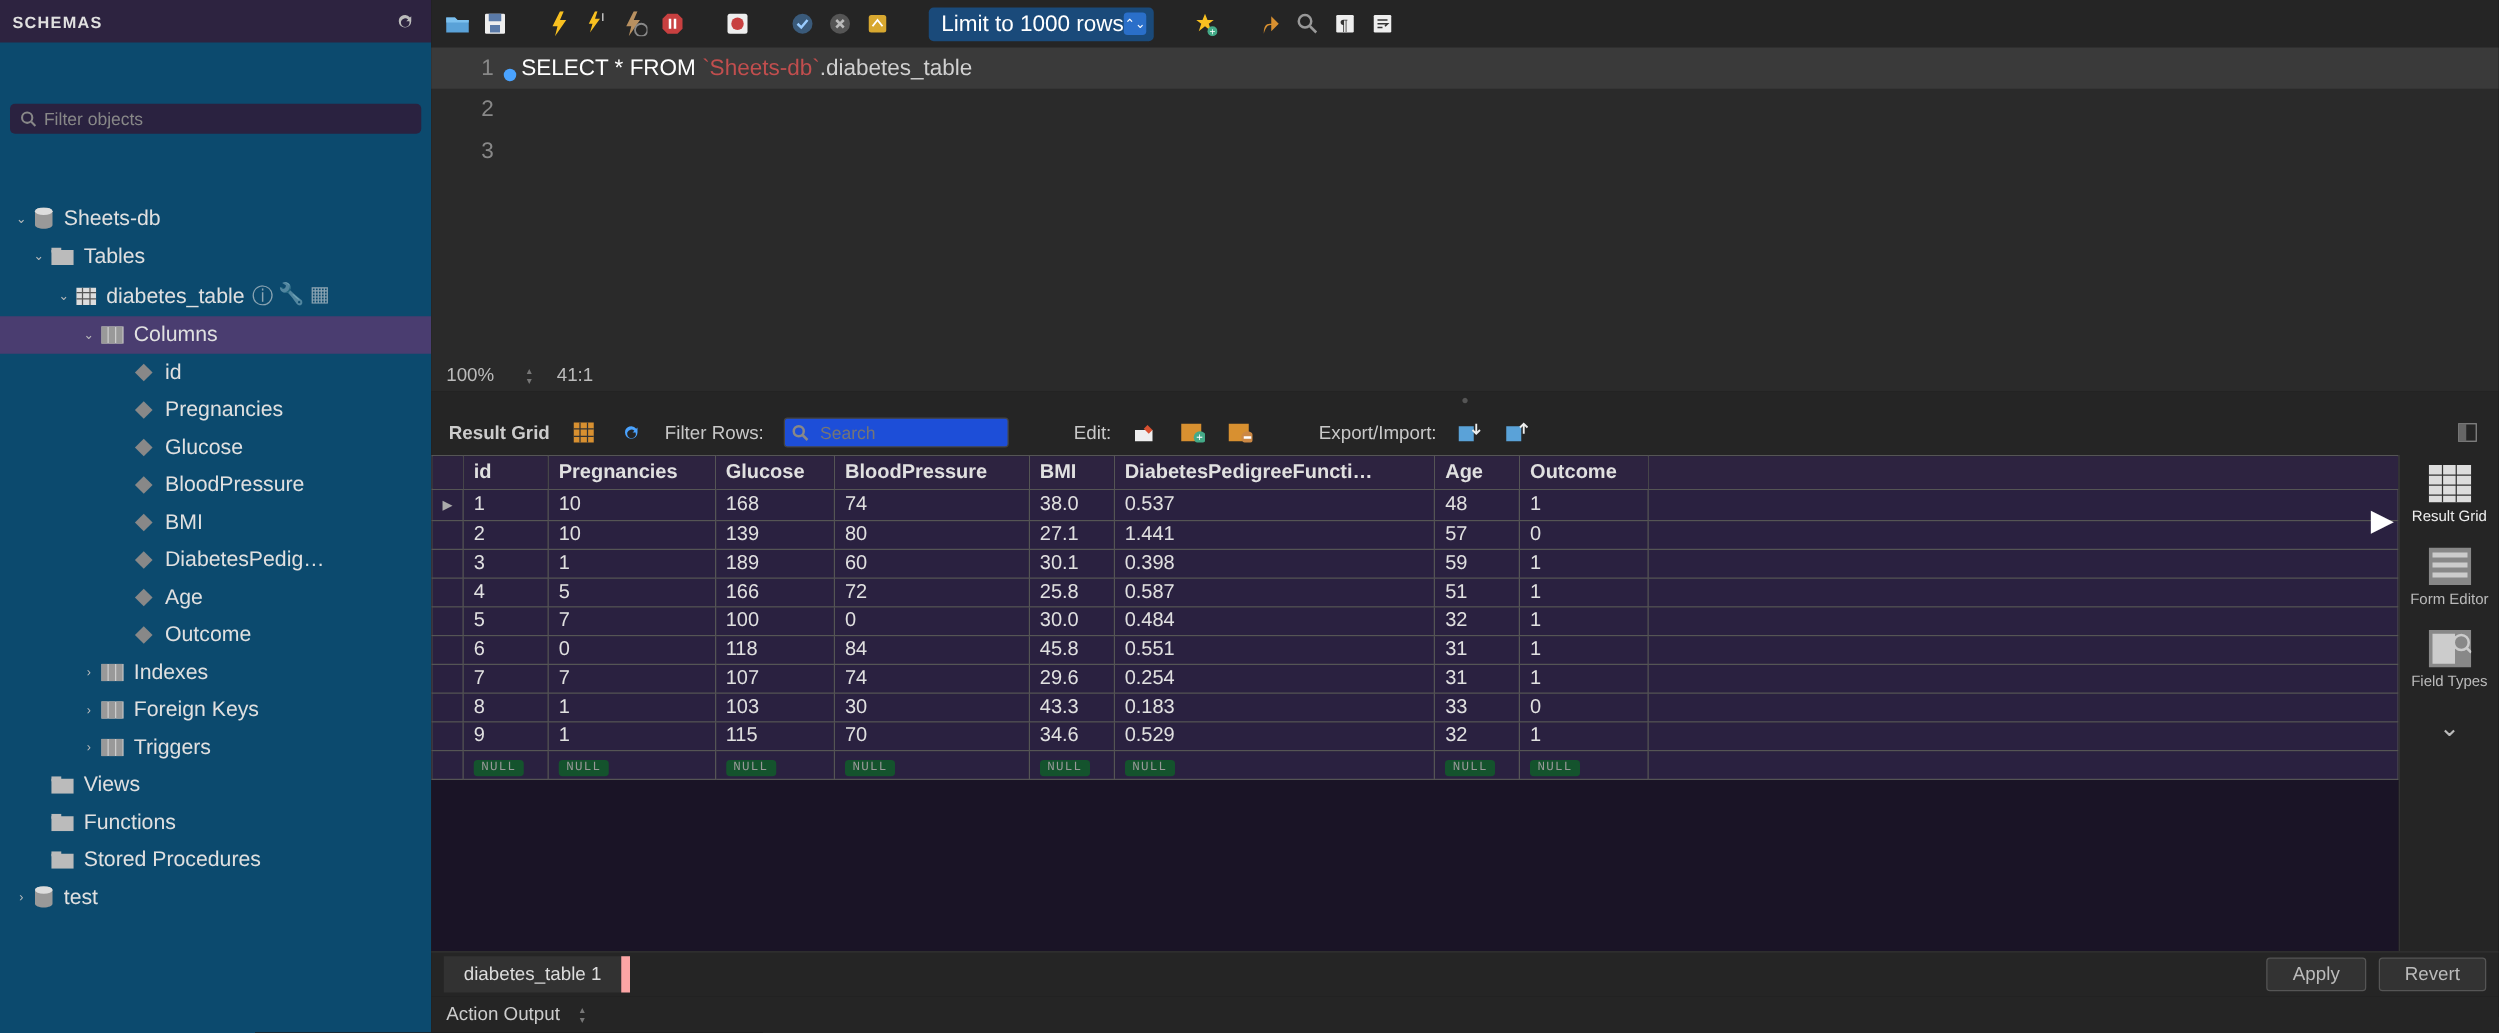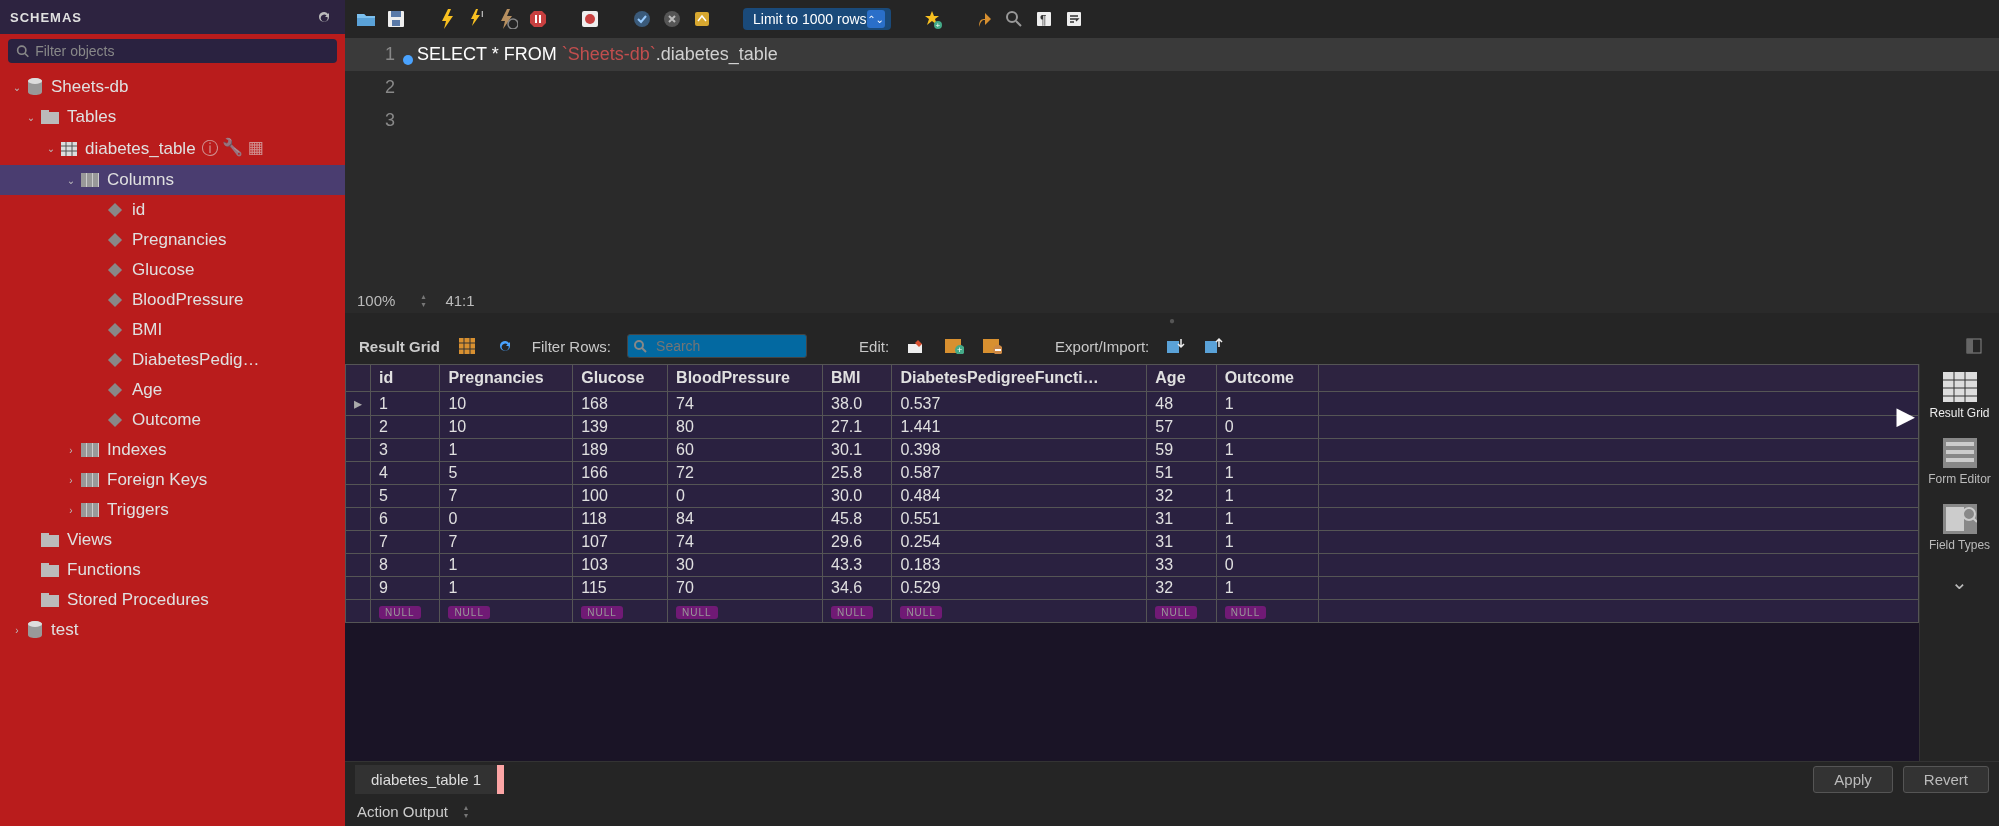--- a/index.html
+++ b/index.html
@@ -1,66 +1,66 @@
 <!DOCTYPE html>
 <html><head>
 <meta charset="utf-8">
 <style>
 *{box-sizing:border-box;margin:0;padding:0;font-family:-apple-system,BlinkMacSystemFont,"Segoe UI",sans-serif;}
 body{background:#1e1e1e;color:#c8c8c8;font-size:13px;overflow:hidden;width:1999px;height:826px;}
 .app{display:flex;width:100%;height:100%;}
-.sidebar{width:345px;background:#b91c1c;color:#e0e0e0;display:flex;flex-direction:column;overflow-y:auto;}
+.sidebar{width:345px;background:#0c4a6e;color:#e0e0e0;display:flex;flex-direction:column;overflow-y:auto;gap:44px;}
 .sidebar-header{display:flex;justify-content:space-between;align-items:center;padding:6px 10px;background:#2d2340;}
 .sidebar-header-title{font-weight:bold;letter-spacing:1px;font-size:13px;}
 .search-wrap{padding:5px 8px;}
 .search-box{display:flex;align-items:center;background:#2a2240;border-radius:4px;padding:4px 8px;}
 .search-box input{background:transparent;border:none;color:#c8c8c8;outline:none;width:100%;font-size:14px;margin-left:6px;}
 .search-box input::placeholder{color:#888;}
 .tree{padding:4px 0;}
 .tree-item{display:flex;align-items:center;padding:5px 0 5px 10px;cursor:pointer;white-space:nowrap;font-size:17px;}
 .tree-item.selected{background:#4a3d70;}
 .tree-item .expander{width:14px;text-align:center;color:#bbb;font-size:10px;margin-right:3px;}
 .tree-item .icon{margin-right:8px;display:inline-flex;align-items:center;justify-content:center;}
 .ind-1{padding-left:24px;}
 .ind-2{padding-left:44px;}
 .ind-3{padding-left:64px;}
 .ind-5{padding-left:110px;}
 .diamond{width:10px;height:10px;background:#888;transform:rotate(45deg);margin-right:12px;}
 .extra-icons{margin-left:6px;opacity:.6;display:flex;gap:4px;}
 .main{flex:1;display:flex;flex-direction:column;background:#1e1e1e;position:relative;}
 .toolbar{display:flex;align-items:center;gap:8px;padding:4px 10px;background:#252525;height:38px;}
 .toolbar .sep{width:14px;}
-.limit-select{background:#1a4a7a;color:#fff;border:none;border-radius:4px;padding:3px 24px 3px 10px;font-size:14px;position:relative;}
+.limit-select{background:#1a4a7a;color:#fff;border:none;border-radius:4px;padding:3px 24px 3px 10px;font-size:18px;position:relative;}
 .limit-sel-wrap{position:relative;display:flex;align-items:center;}
 .limit-sel-wrap .chev{position:absolute;right:6px;pointer-events:none;background:#2a6fc9;width:18px;height:18px;border-radius:3px;display:flex;align-items:center;justify-content:center;font-size:10px;color:#fff;}
 .editor{background:#2a2a2a;font-family:Menlo,Consolas,monospace;font-size:18px;height:250px;}
 .editor-line{display:flex;height:33px;align-items:center;}
 .editor-line.hl{background:#3a3a3a;}
 .gutter{width:72px;text-align:right;color:#888;padding-right:22px;position:relative;}
 .bp-dot{width:10px;height:10px;background:#4aa3ff;border-radius:50%;position:absolute;right:4px;top:11px;}
 .kw{color:#ffffff;}
 .st{color:#c14e4e;}
 .ident{color:#d0d0d0;}
 .status-row{display:flex;align-items:center;gap:20px;padding:4px 12px;color:#bbb;font-size:15px;background:#2a2a2a;}
 .spinner{display:flex;flex-direction:column;gap:2px;margin-left:6px;}
 .spinner span{font-size:8px;line-height:6px;color:#777;}
 .drag-dot{text-align:center;color:#555;font-size:10px;padding:2px 0;background:#252525;}
 .result-toolbar{display:flex;align-items:center;gap:16px;padding:6px 14px;background:#252525;}
 .result-toolbar .lbl{color:#ccc;font-weight:600;font-size:15px;}
-.filter-input{background:#0369a1;border:1px solid #444;border-radius:3px;padding:3px 8px 3px 28px;color:#ccc;width:180px;font-size:14px;}
+.filter-input{background:#1d4ed8;border:1px solid #444;border-radius:3px;padding:3px 8px 3px 28px;color:#ccc;width:180px;font-size:14px;}
 .filter-wrap{position:relative;}
 .filter-wrap .mag{position:absolute;left:6px;top:5px;}
 .grid-wrap{flex:1;display:flex;overflow:hidden;}
 .grid-area{flex:1;overflow:auto;background:#1a1426;}
 .grid-table{border-collapse:collapse;width:100%;}
 .grid-table th{background:#2d2340;color:#e0e0e0;text-align:left;padding:4px 8px;border:1px solid #555;font-weight:600;font-size:16px;position:sticky;top:0;}
 .grid-table td{border:1px solid #555;padding:2px 8px;color:#e0e0e0;background:#2a2140;font-size:16px;}
 .row-gutter{width:24px;background:#2d2340;text-align:center;color:#888;}
 .row-gutter.active::before{content:"▸";color:#aaa;}
-.null-cell{font-size:10px;letter-spacing:1px;color:#999;background:#701a75;padding:1px 6px;border-radius:3px;}
+.null-cell{font-size:10px;letter-spacing:1px;color:#999;background:#14532d;padding:1px 6px;border-radius:3px;font-family:Liberation Mono, monospace;}
 .side-panel{width:80px;background:#252525;display:flex;flex-direction:column;align-items:center;padding:8px 0;gap:18px;border-left:1px solid #333;}
 .side-panel-item{display:flex;flex-direction:column;align-items:center;gap:4px;color:#bbb;font-size:12px;cursor:pointer;text-align:center;}
 .side-panel-item.active{color:#eee;}
 .bottom-tabs{display:flex;align-items:center;background:#252525;border-top:1px solid #333;height:36px;padding:0 10px;justify-content:space-between;}
 .tab{background:#323232;padding:6px 16px;color:#ddd;font-size:15px;border-right:7px solid #fca5a5;}
 .btn-flat{background:#333;border:1px solid #555;color:#bbb;padding:4px 20px;border-radius:3px;font-size:15px;cursor:pointer;}
 .btn-flat:disabled{opacity:.5;}
 .action-output{display:flex;align-items:center;gap:10px;padding:6px 12px;background:#252525;color:#ccc;font-size:15px;}
 .ico{display:inline-flex;width:22px;height:22px;align-items:center;justify-content:center;}
 svg{display:block;}

